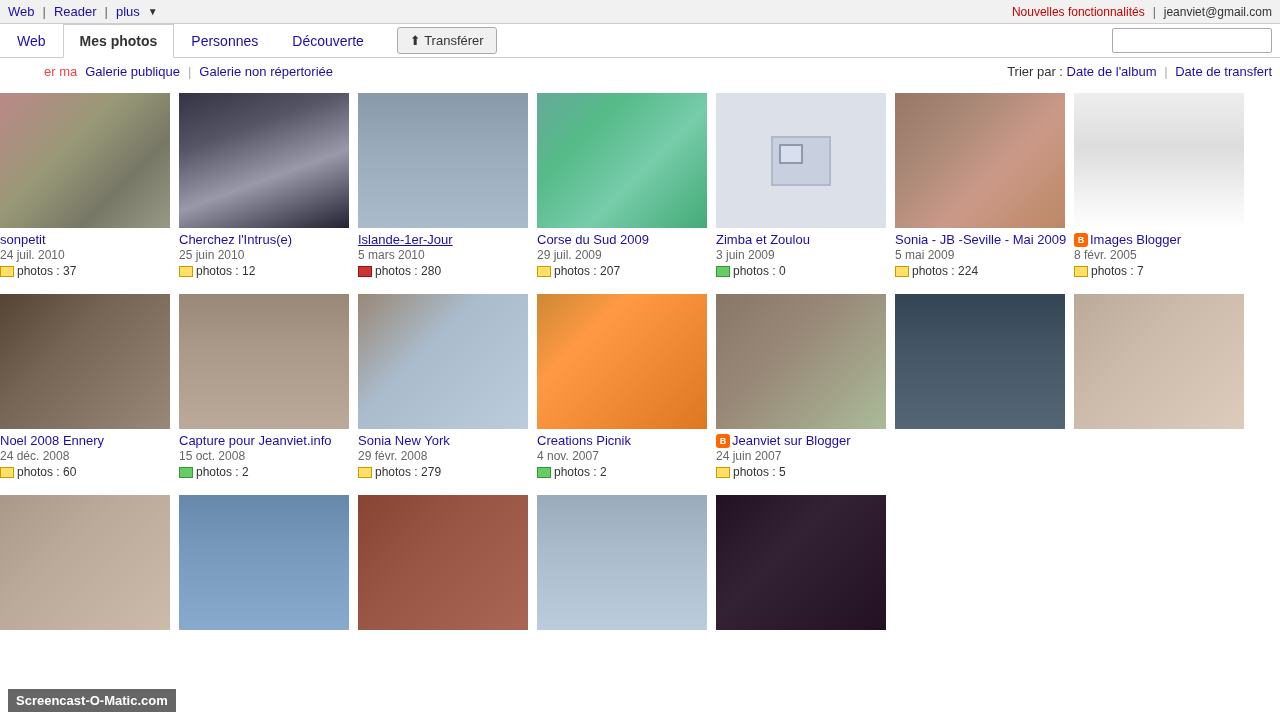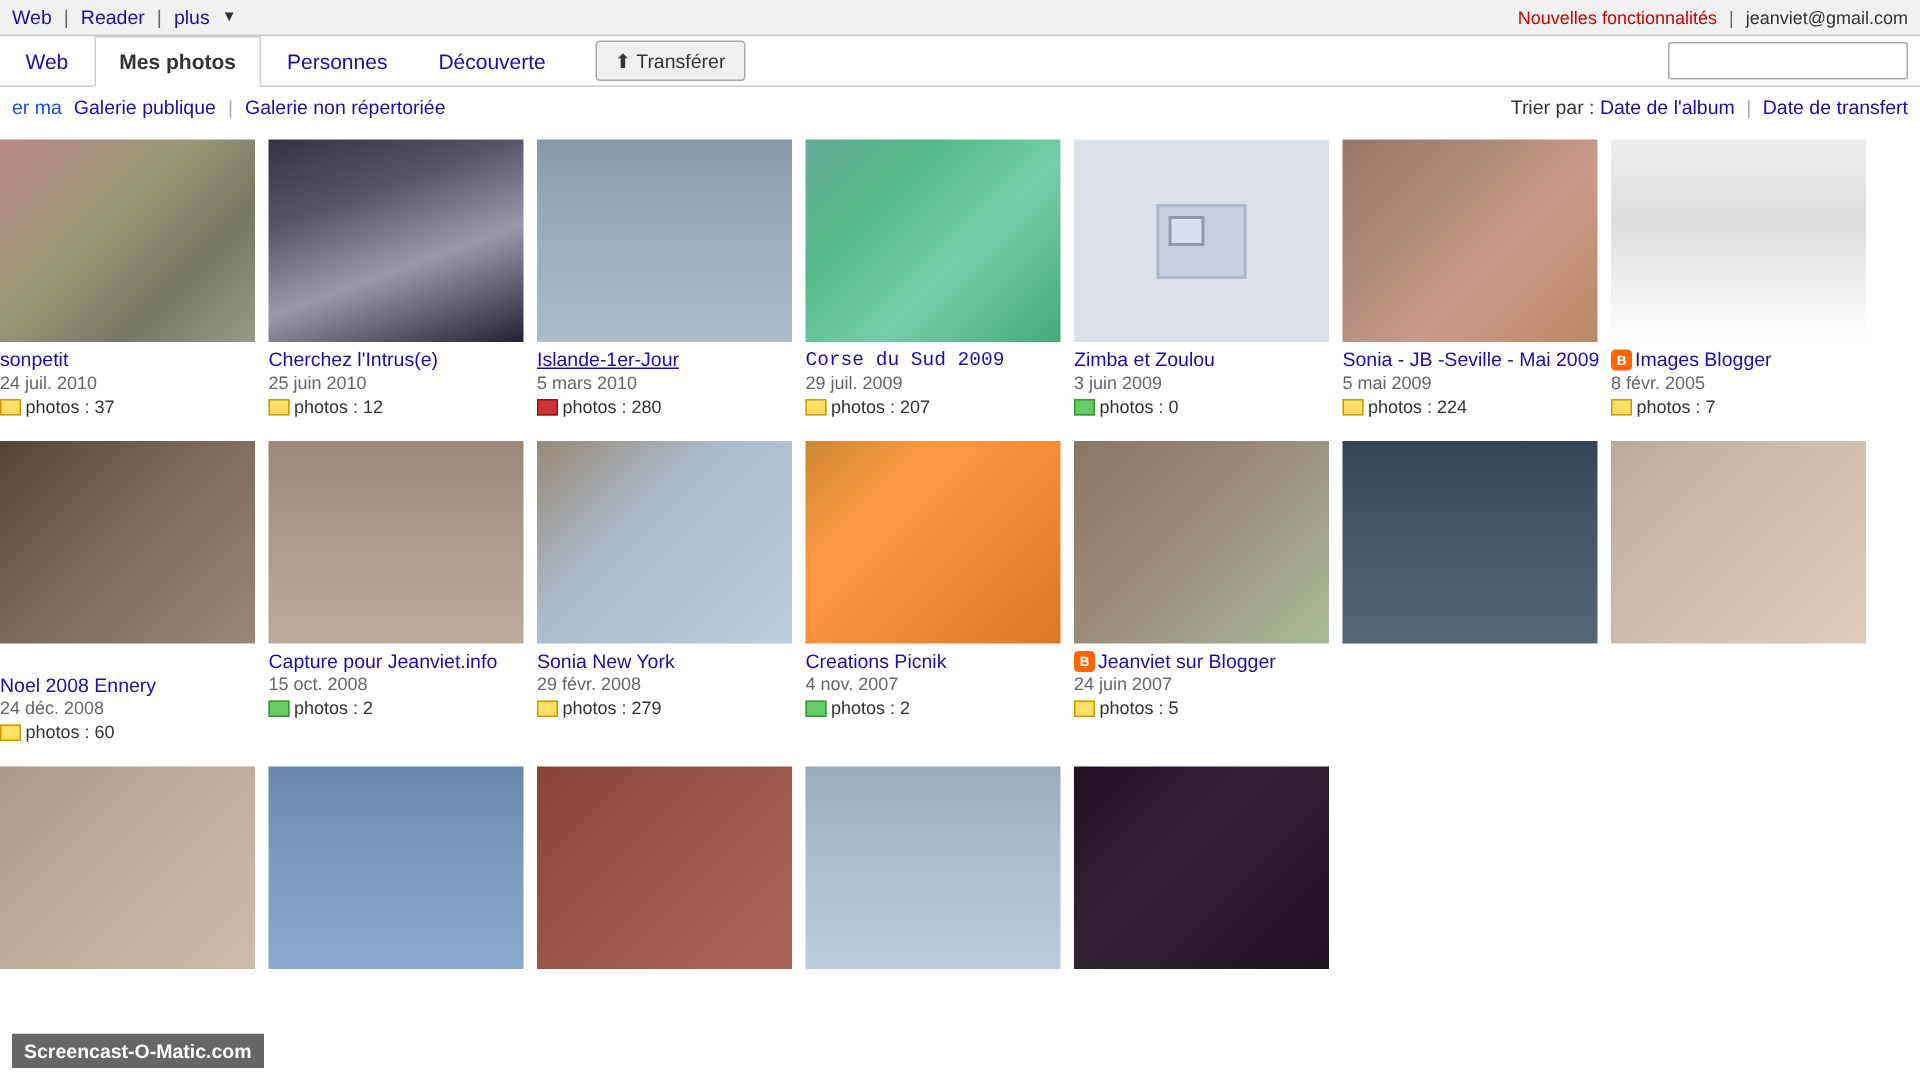--- a/index.html
+++ b/index.html
@@ -248,21 +248,21 @@
 <div class="nav-wrapper">
   <a href="#" class="nav-tab">Web</a>
   <a href="#" class="nav-tab active">Mes photos</a>
   <a href="#" class="nav-tab">Personnes</a>
   <a href="#" class="nav-tab">Découverte</a>
   <button class="transfer-btn">⬆ Transférer</button>
   <input type="text" class="search-box" style="margin-left: auto; margin-right: 8px;" placeholder="">
 </div>
 
 <div id="toolbar">
-  <span style="color:#1d4ed8;font-size:13px;">er ma</span>
+  <span style="color:#ef4444;font-size:13px;margin-left:36px;">er ma</span>
   <a href="#">Galerie publique</a>
   <span style="color:#aaa;">|</span>
   <a href="#">Galerie non répertoriée</a>
   <div id="sort-bar" style="margin-left:auto;">
     <span>Trier par :</span>
     <a href="#">Date de l'album</a>
     <span style="color:#aaa;margin:0 4px;">|</span>
     <a href="#" style="color:#1a0dab;">Date de transfert</a>
   </div>
 </div>
@@ -296,21 +296,21 @@
         <a href="#" class="album-title" style="margin-top: 0px; text-decoration: underline;">Islande-1er-Jour</a>
       </div>
       <div class="album-date">5 mars 2010</div>
       <div class="album-photos">
         <span class="photo-icon photo-icon-red"></span>
         <span>photos : 280</span>
       </div>
     </div>
     <div class="album-item">
       <div class="album-thumb img-corse"></div>
-      <div style="display: flex; align-items: center; margin-top: 4px; font-family: Liberation Mono, monospace;">
+      <div style="display: flex; align-items: center; margin-top: 4px;">
         <a href="#" class="album-title" style="margin-top: 0px;">Corse du Sud 2009</a>
       </div>
       <div class="album-date">29 juil. 2009</div>
       <div class="album-photos">
         <span class="photo-icon photo-icon-yellow"></span>
         <span>photos : 207</span>
       </div>
     </div>
     <div class="album-item">
       <div class="album-thumb img-zimba">
@@ -343,21 +343,21 @@
         <a href="#" class="album-title" style="margin-top: 0px;">Images Blogger</a>
       </div>
       <div class="album-date">8 févr. 2005</div>
       <div class="album-photos">
         <span class="photo-icon photo-icon-yellow"></span>
         <span>photos : 7</span>
       </div>
     </div>
     <div class="album-item">
       <div class="album-thumb img-noel2008"></div>
-      <div style="display: flex; align-items: center; margin-top: 20px;">
+      <div style="display: flex; align-items: center; margin-top: 4px;">
         <a href="#" class="album-title" style="margin-top: 0px;">Noel 2008 Ennery</a>
       </div>
       <div class="album-date">24 déc. 2008</div>
       <div class="album-photos">
         <span class="photo-icon photo-icon-yellow"></span>
         <span>photos : 60</span>
       </div>
     </div>
     <div class="album-item">
       <div class="album-thumb img-capture"></div>

